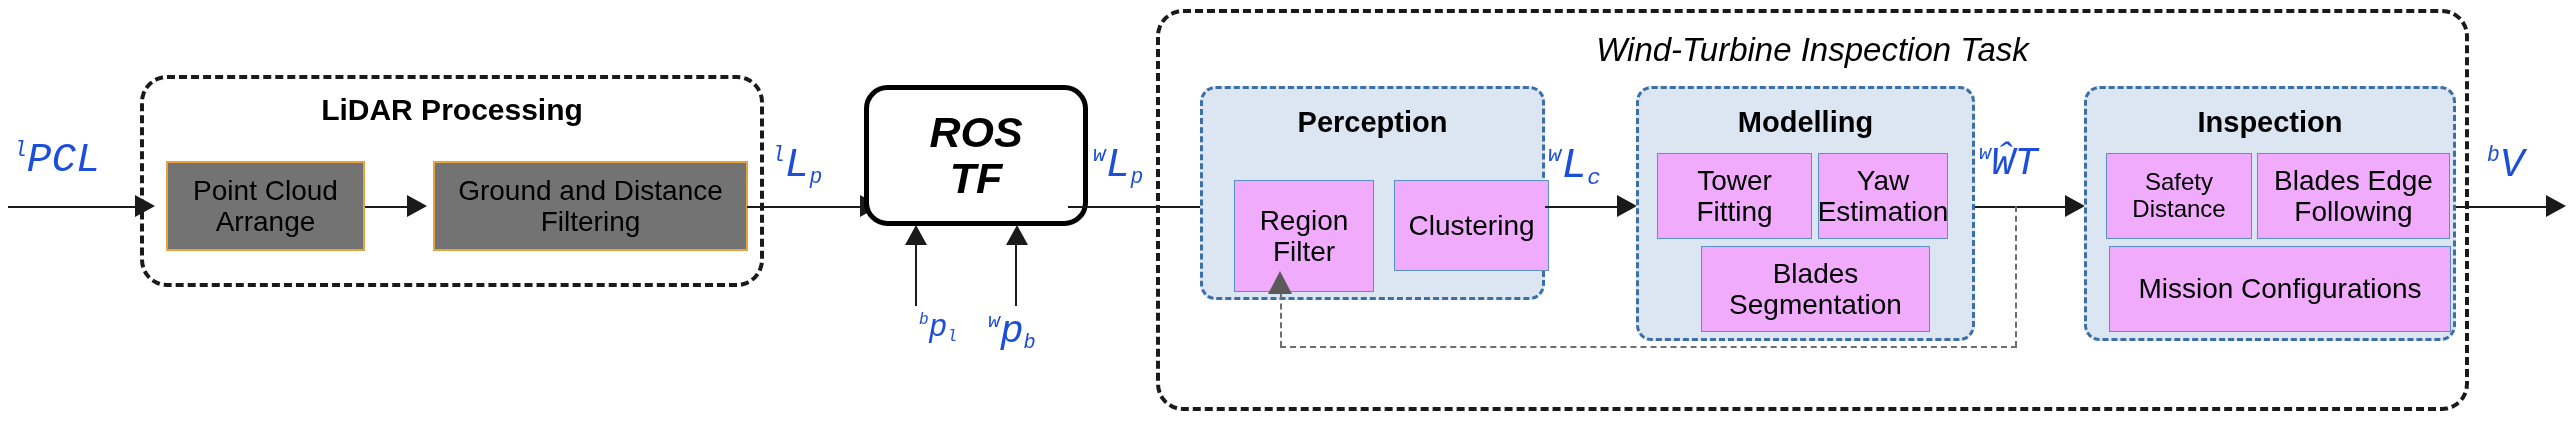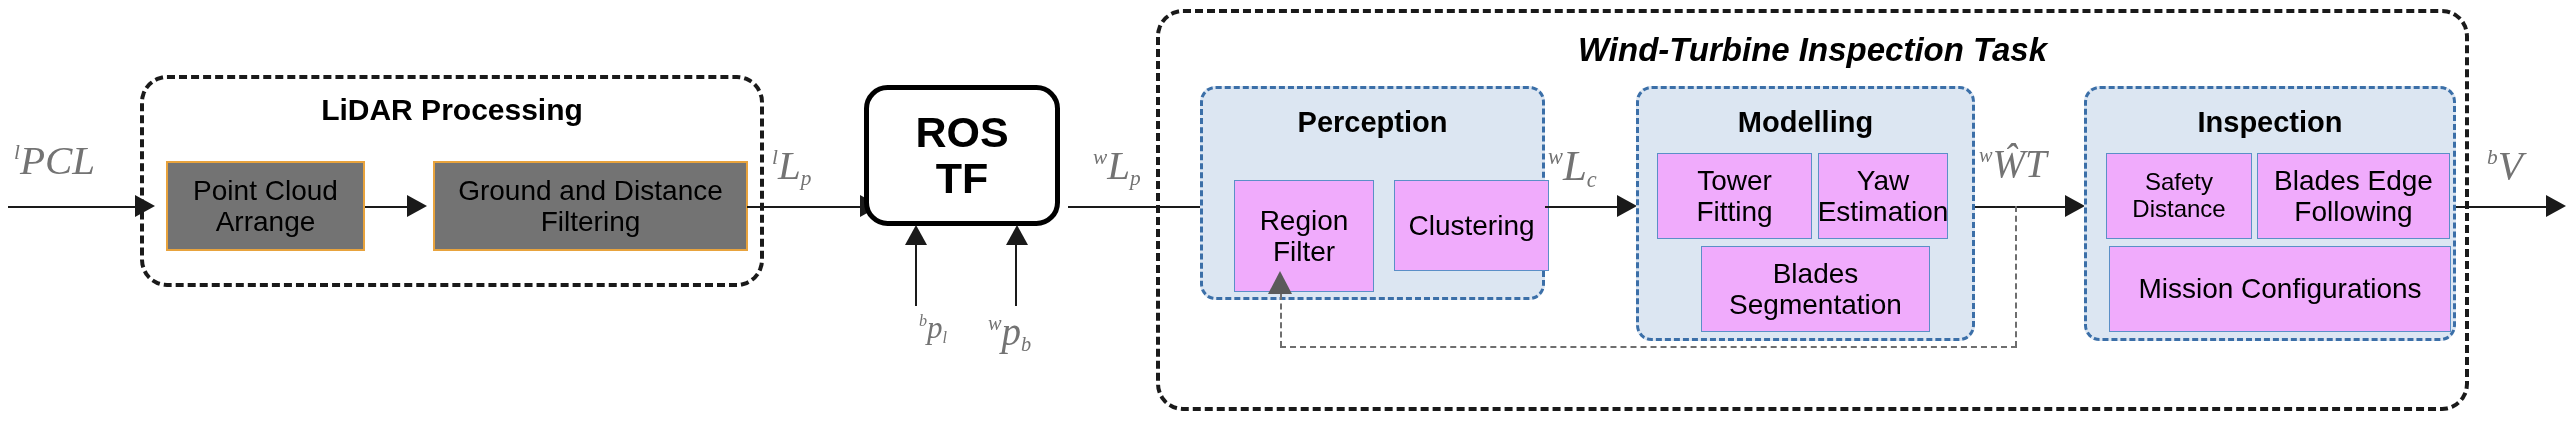--- a/index.html
+++ b/index.html
@@ -15,21 +15,21 @@
     border-radius:27px;
     background:transparent;
   }
   .group-title-black{
     font-weight:bold;
     color:#000;
     text-align:center;
     white-space:nowrap;
   }
   .group-title-italic{
-    font-weight:bold;
+    font-weight:normal;
     font-style:italic;
     color:#000;
     text-align:center;
     white-space:nowrap;
   }
 
   
   .group-blue{
     border:3.9px dashed #3b6fa8;
     border-radius:15.7px;
@@ -69,23 +69,23 @@
     display:flex;flex-direction:column;
     align-items:center;justify-content:center;
     font-weight:bold;
     line-height:1.06;
     color:#000;
   }
 
   
   .sig{
     position:absolute;
-    font-family:Liberation Serif, serif;
+    font-family:Liberation Mono, monospace;
     font-style:italic;
-    color:#737373;
+    color:#1d4ed8;
     white-space:nowrap;
     line-height:1;
   }
   .sig .pre{ font-size:0.52em; vertical-align:0.72em; }
   .sig .sub{ font-size:0.52em; vertical-align:-0.30em; }
   .sig .main{ font-size:1em; }
 
   
   .hline{position:absolute;background:#1a1a1a;height:2.4px;}
   .vline{position:absolute;background:#1a1a1a;width:2.4px;}
@@ -136,21 +136,21 @@
     <span data-name="block-line-1">Ground and Distance</span>
     <span data-name="block-line-2">Filtering</span>
   </div>
 
   <div class="hline" data-name="lidar-to-ros-line" style="left:747px;top:206px;width:114px;"></div>
   <div class="arrow-r" data-name="lidar-to-ros-arrow" style="left:860px;top:195px;"></div>
   <div class="sig" data-name="signal-label-lidar-out" style="left:772px;top:145px;font-size:41px;">
     <span class="pre" data-name="signal-presuperscript">l</span><span class="main" data-name="signal-main">L</span><span class="sub" data-name="signal-subscript">p</span>
   </div>
 
-  <div class="abs ros-box" data-name="block-ros-tf" style="left:864px;top:82px;width:196px;height:126px;font-size:43px;">
+  <div class="abs ros-box" data-name="block-ros-tf" style="left:864px;top:82px;width:224px;height:126px;font-size:43px;font-style:italic;">
     <span data-name="ros-tf-line-1">ROS</span>
     <span data-name="ros-tf-line-2">TF</span>
   </div>
 
   <style>
     [data-name="block-ros-tf"]{height:141px !important;top:85px !important;}
   </style>
 
   <div class="vline" data-name="ros-input-left-line" style="left:915px;top:243px;height:63px;"></div>
   <div class="arrow-u" data-name="ros-input-left-arrow" style="left:905px;top:225px;"></div>

